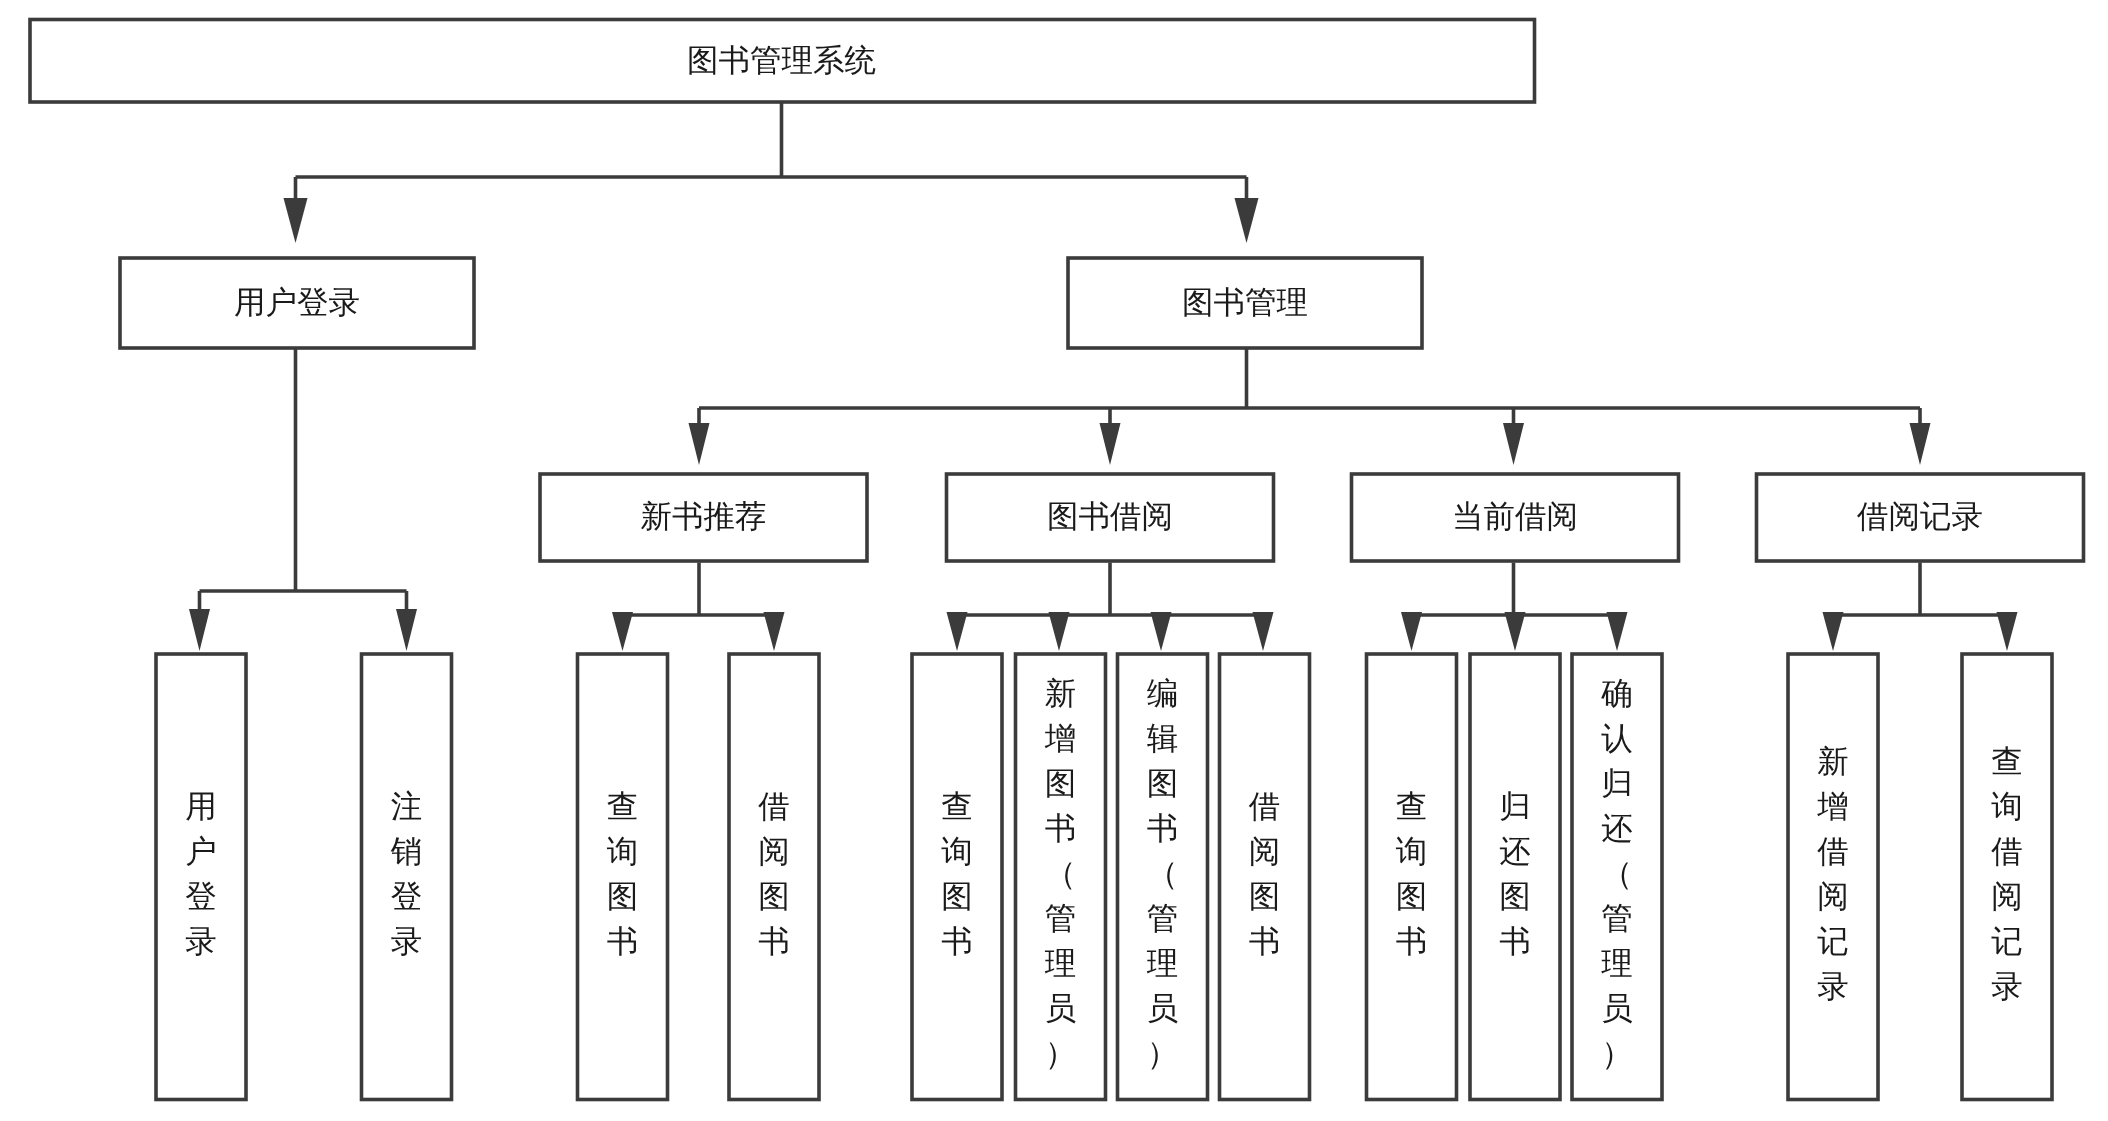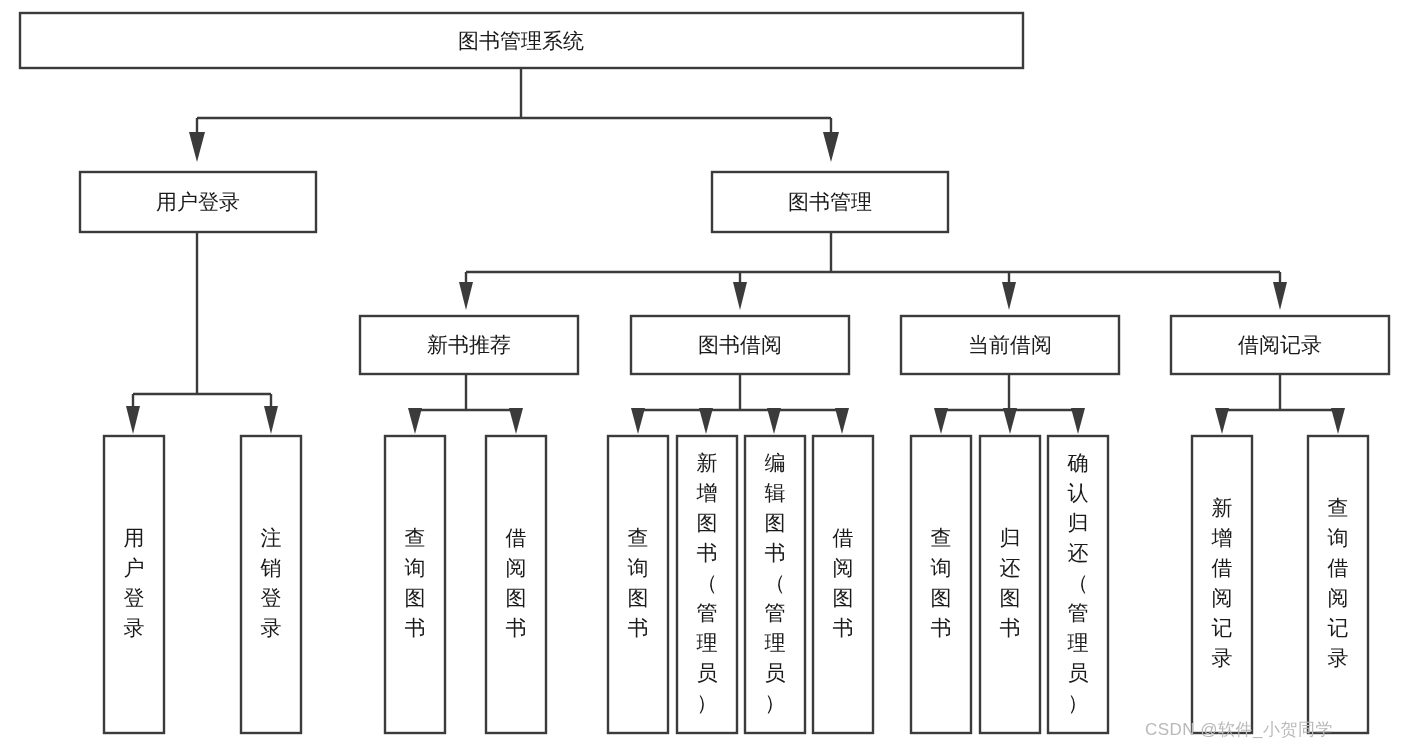--- a/index.html
+++ b/index.html
@@ -241,14 +241,13 @@
       <text class="node-label-vertical" x="1222" y="509"><tspan x="1222" y="509" dominant-baseline="middle">新</tspan><tspan x="1222" y="539" dominant-baseline="middle">增</tspan><tspan x="1222" y="569" dominant-baseline="middle">借</tspan><tspan x="1222" y="599" dominant-baseline="middle">阅</tspan><tspan x="1222" y="629" dominant-baseline="middle">记</tspan><tspan x="1222" y="659" dominant-baseline="middle">录</tspan></text>
     </g>
 
     <g>
       <rect class="node-rect" x="1308" y="436" width="60" height="297"></rect>
       <text class="node-label-vertical" x="1338" y="509"><tspan x="1338" y="509" dominant-baseline="middle">查</tspan><tspan x="1338" y="539" dominant-baseline="middle">询</tspan><tspan x="1338" y="569" dominant-baseline="middle">借</tspan><tspan x="1338" y="599" dominant-baseline="middle">阅</tspan><tspan x="1338" y="629" dominant-baseline="middle">记</tspan><tspan x="1338" y="659" dominant-baseline="middle">录</tspan></text>
     </g>
 
   </svg>
 
-  <div class="watermark">CSDN @软件_小贺同学</div>
 </div>
 
 </body></html>

